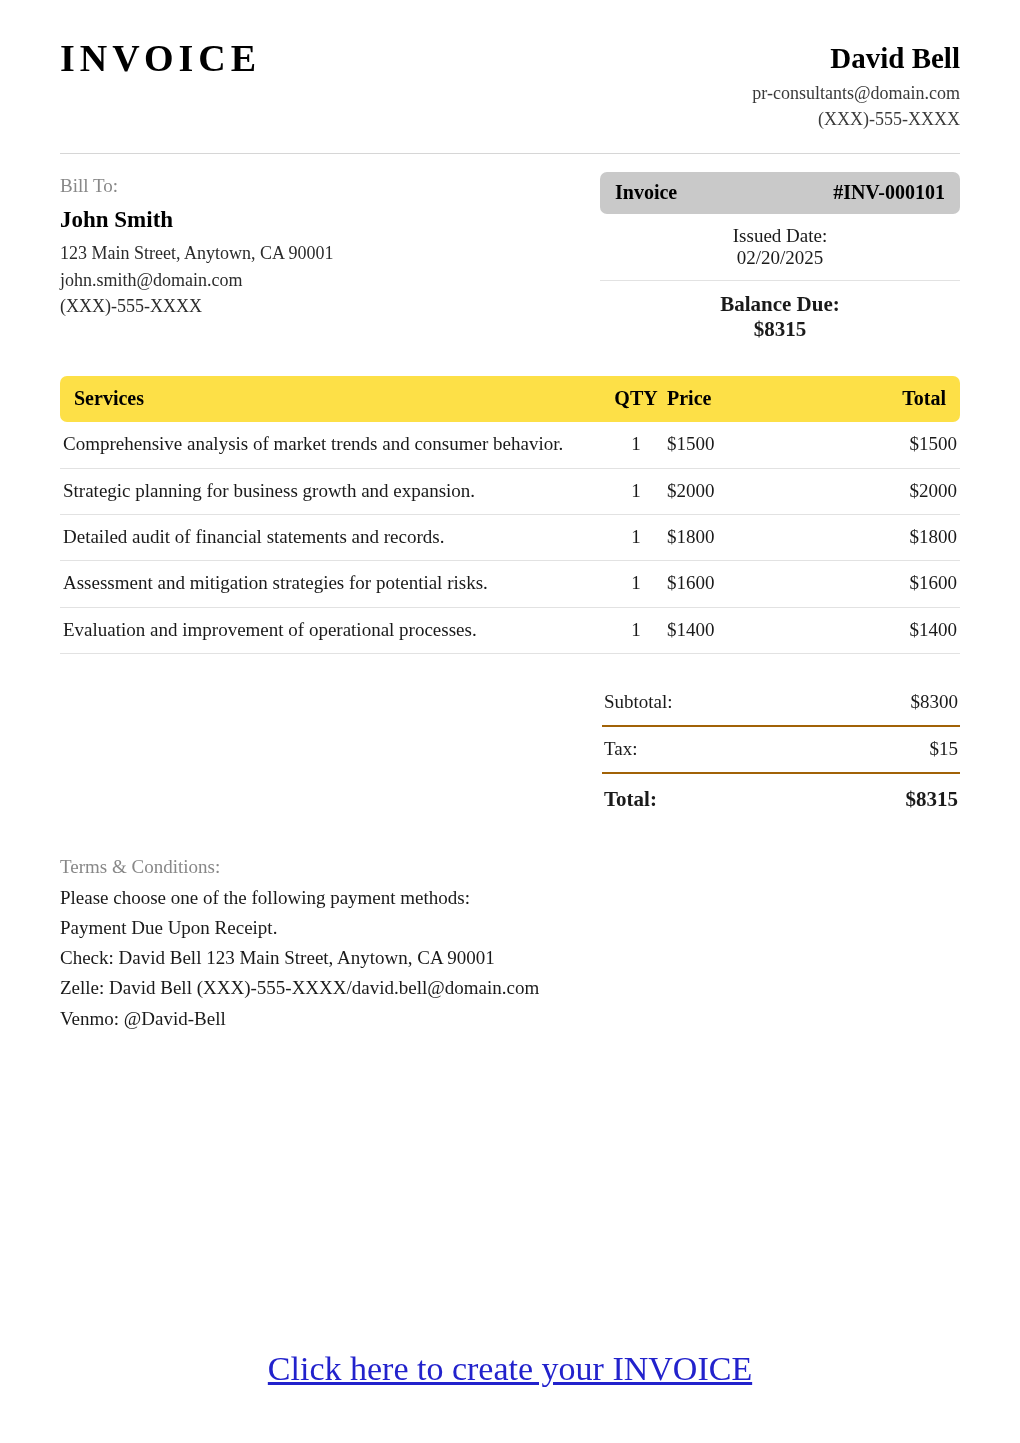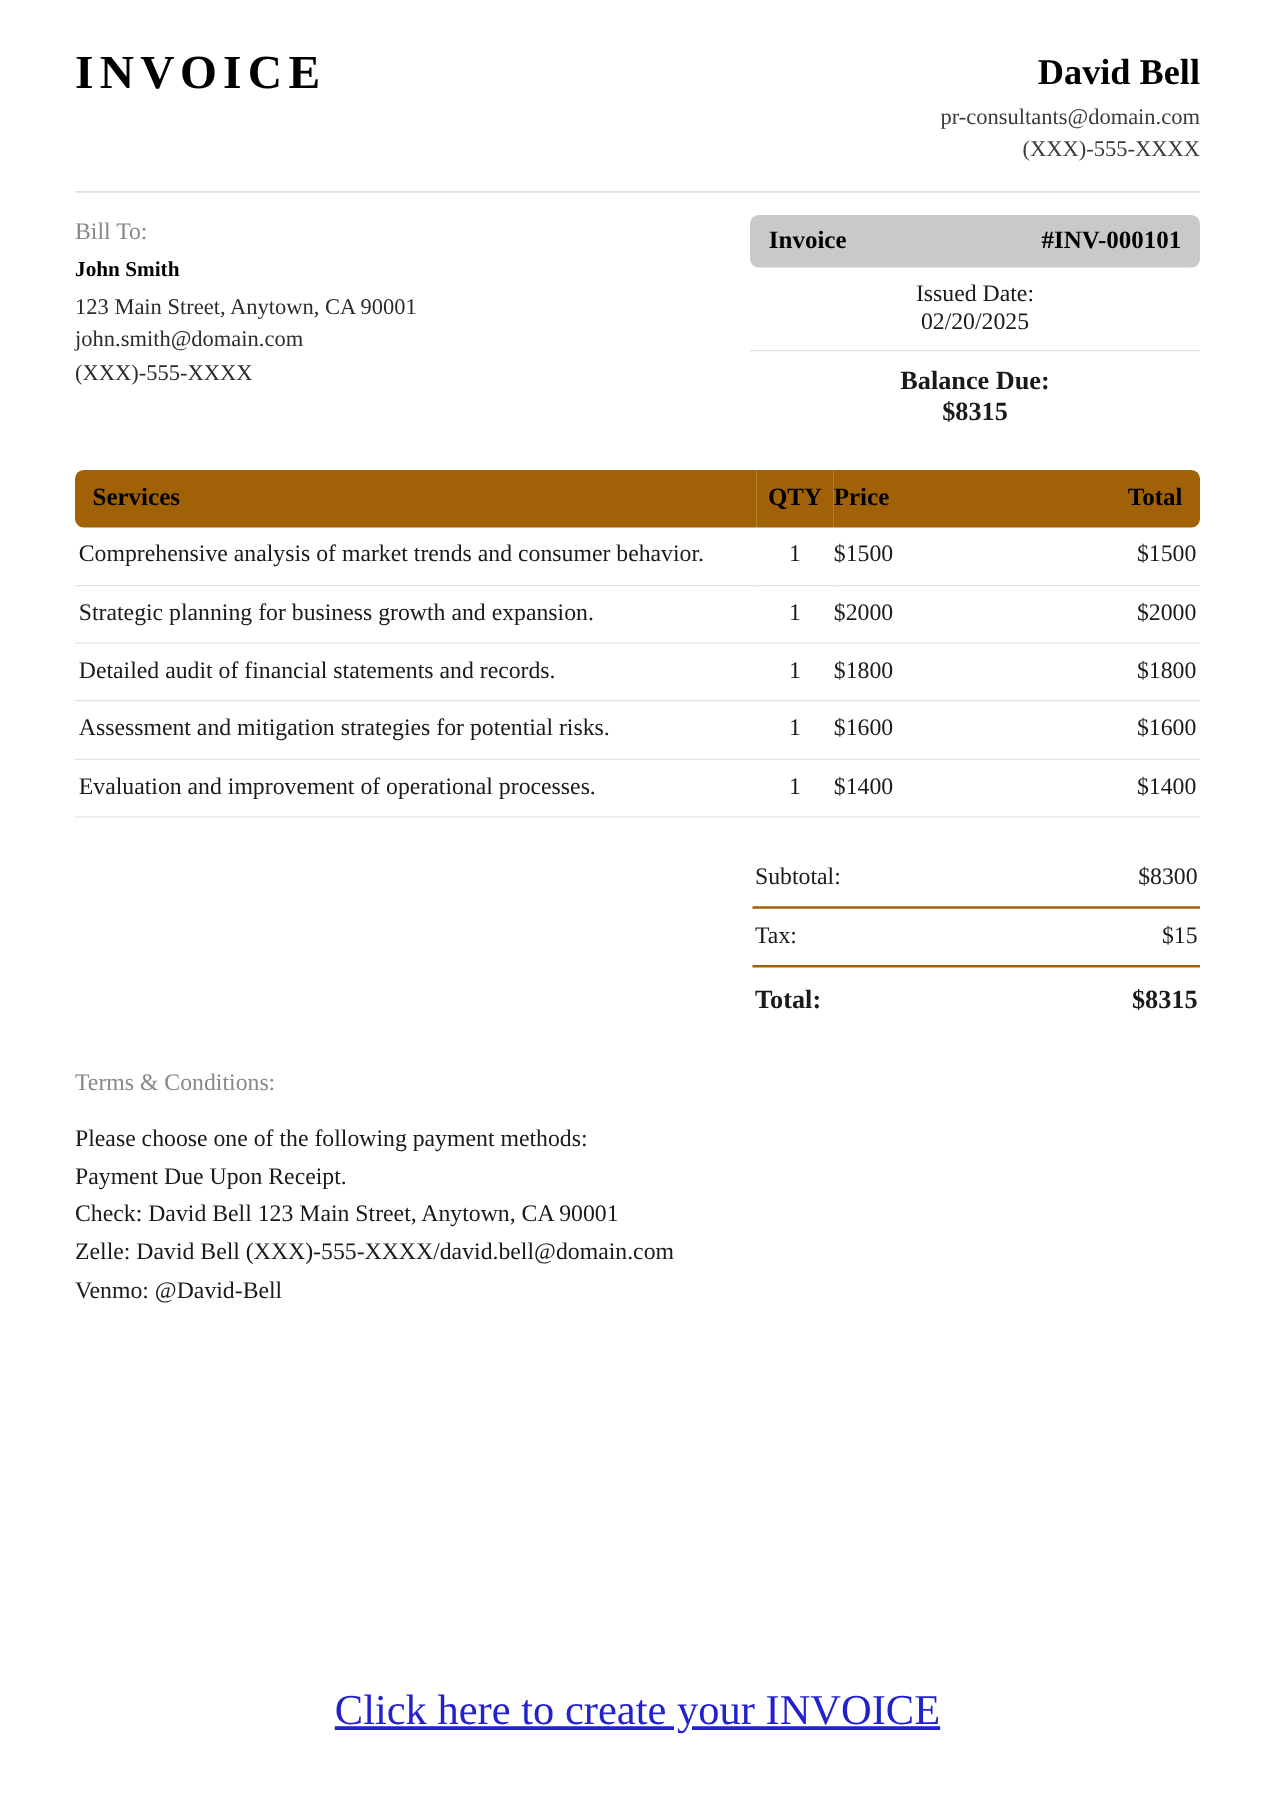--- a/index.html
+++ b/index.html
@@ -73,21 +73,21 @@
   .billto {
     width: 520px;
   }
   .billto-label {
     font-size: 19px;
     color: #888888;
     line-height: 1.5;
     margin-bottom: 3px;
   }
   .billto-name {
-    font-size: 17px;
+    font-size: 23px;
     font-weight: bold;
     color: #000000;
     line-height: 1.4;
     margin-bottom: 4px;
   }
   .billto-line {
     font-size: 18px;
     color: #2b2b2b;
     line-height: 1.48;
   }
@@ -131,21 +131,21 @@
   }
 
   
   .services {
     margin-top: 23px;
     width: 900px;
     border-collapse: collapse;
     table-layout: fixed;
   }
   .services thead th {
-    background: #a16207;
+    background: #fde047;
     font-size: 20px;
     font-weight: bold;
     color: #000000;
     padding: 11px 0 12px 0;
     vertical-align: middle;
   }
   .services thead th.c-desc {
     text-align: left;
     padding-left: 14px;
     border-top-left-radius: 7px;
@@ -214,21 +214,21 @@
   }
 
   
   .terms {
     margin-top: 28px;
   }
   .terms-label {
     font-size: 19px;
     color: #888888;
     line-height: 1.55;
-    margin-bottom: 16px;
+    margin-bottom: 2px;
   }
   .terms-line {
     font-size: 19px;
     color: #1a1a1a;
     line-height: 1.58;
   }
 
   
   .footer {
     position: absolute;

